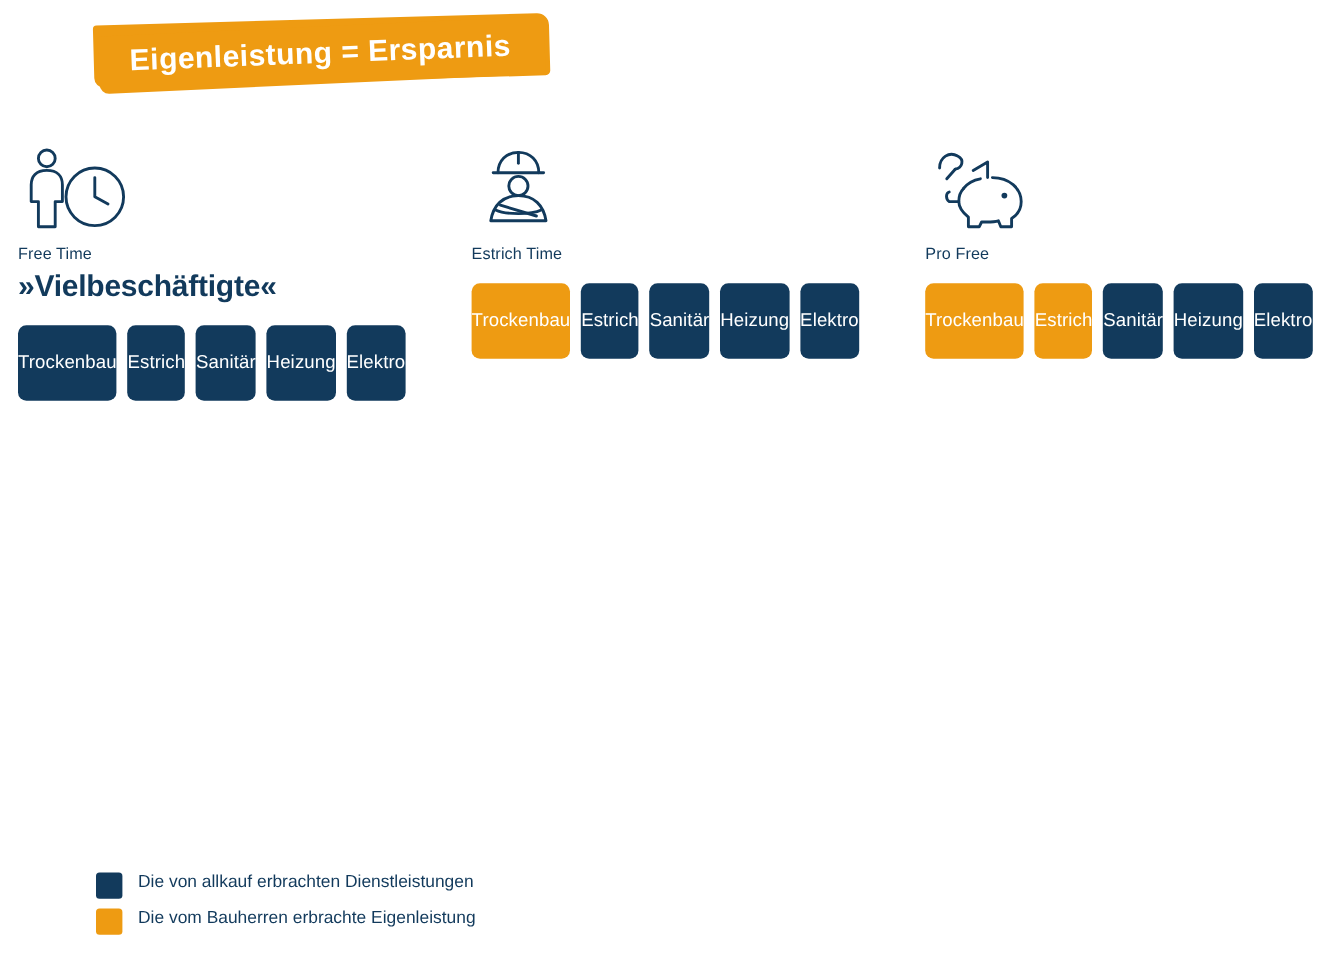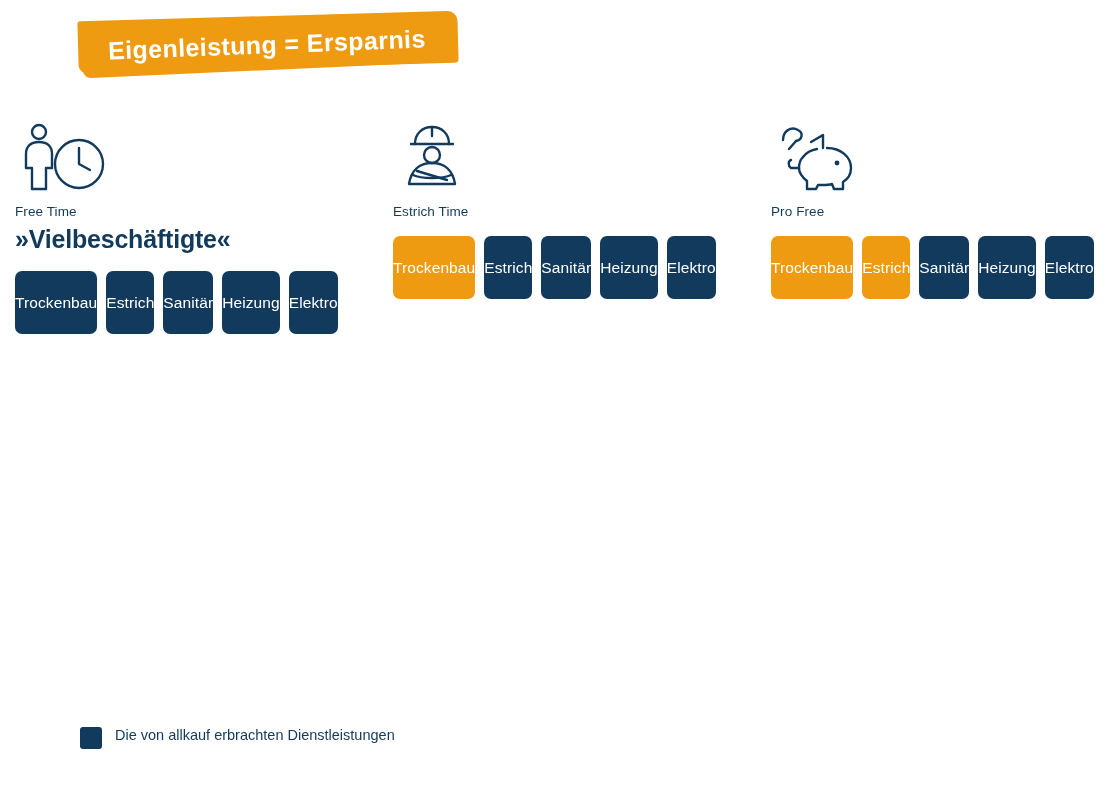--- a/index.html
+++ b/index.html
@@ -218,13 +218,17 @@
     </div>
   </div>
 
 </div>
 
 <div class="legend">
   <div class="legend-row">
     <span class="legend-swatch dark"></span>
     <span class="legend-label">Die von allkauf erbrachten Dienstleistungen</span>
   </div>
+  <div class="legend-row">
+    <span class="legend-swatch orange"></span>
+    <span class="legend-label">Die vom Bauherren erbrachte Eigenleistung</span>
+  </div>
 </div>
 
 </body></html>

